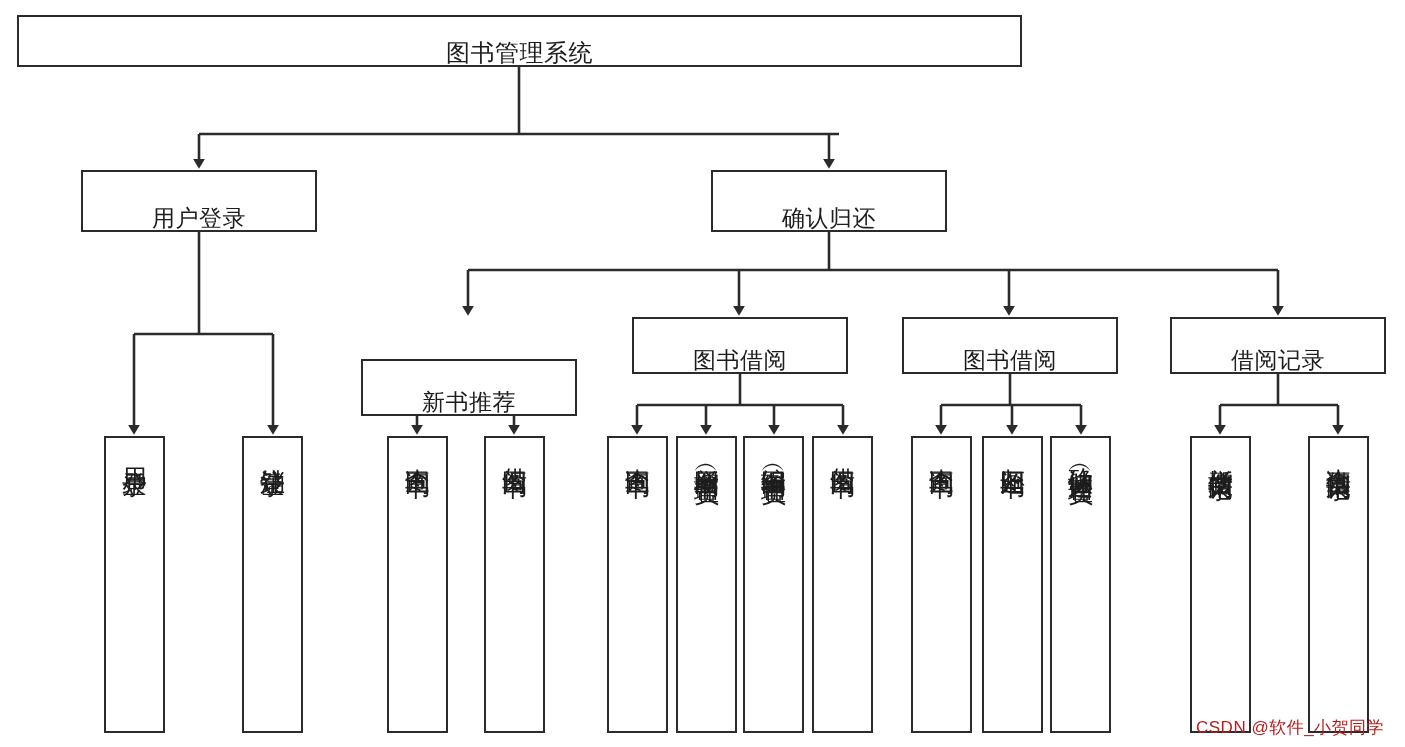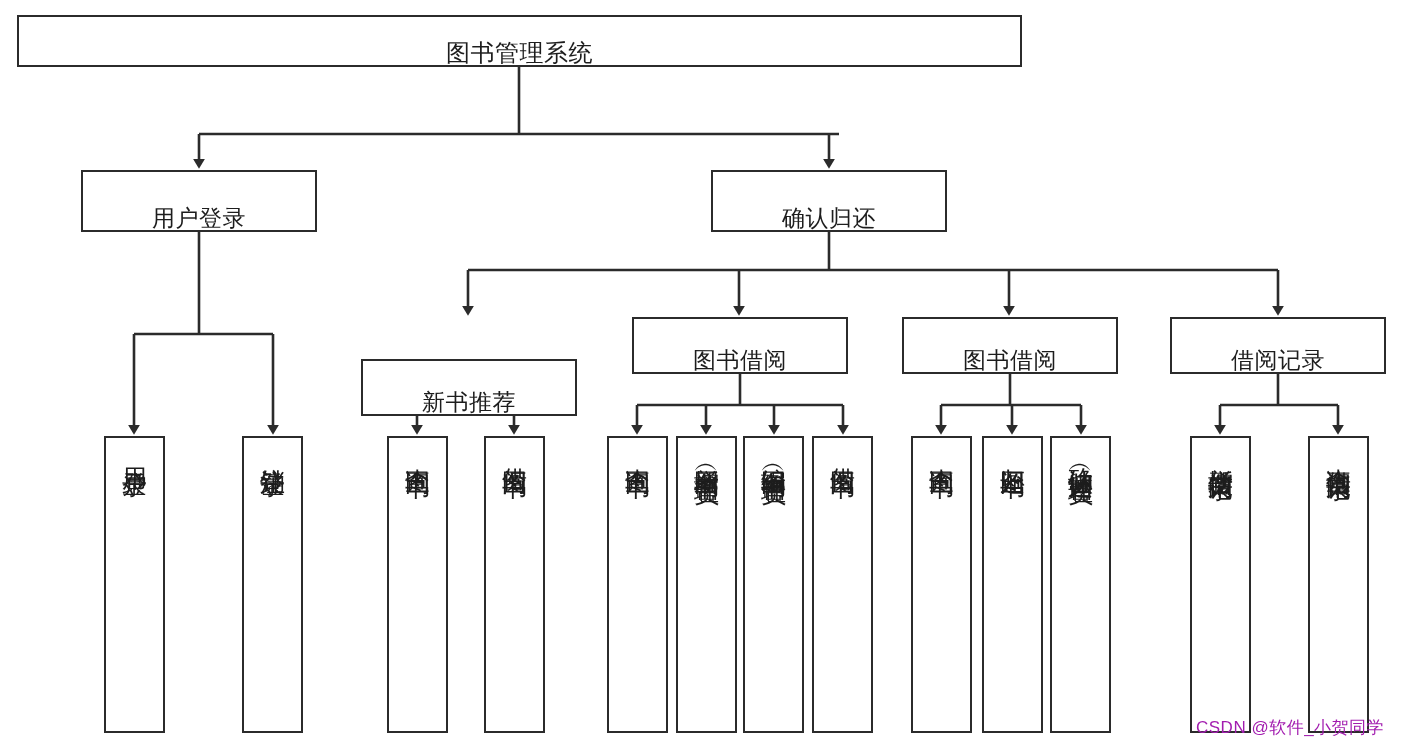--- a/index.html
+++ b/index.html
@@ -56,21 +56,21 @@
     text-orientation: upright;
     font-size: 25px;
     line-height: 1.08;
     letter-spacing: 2px;
     white-space: nowrap;
   }
   .node.leaf.short .lbl { font-size: 25px; }
   .watermark {
     position: absolute;
     font-size: 17px;
-    color: #a21caf;
+    color: #b91c1c;
     white-space: nowrap;
     letter-spacing: 0.5px;
   }
 </style>
 </head>
 <body>
 
 <div id="canvas">
 
   <svg id="wires" viewBox="0 0 1405 747" xmlns="http://www.w3.org/2000/svg">

